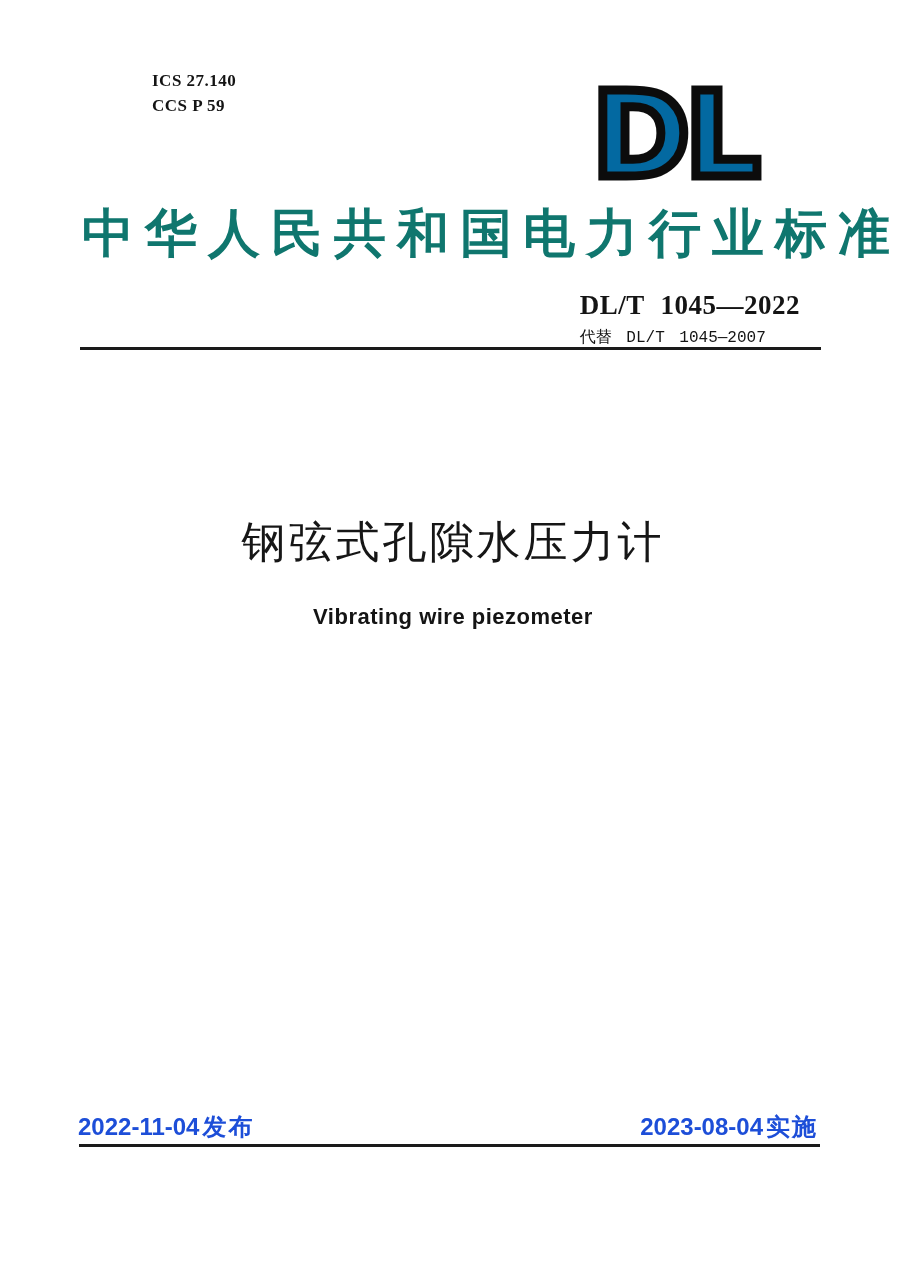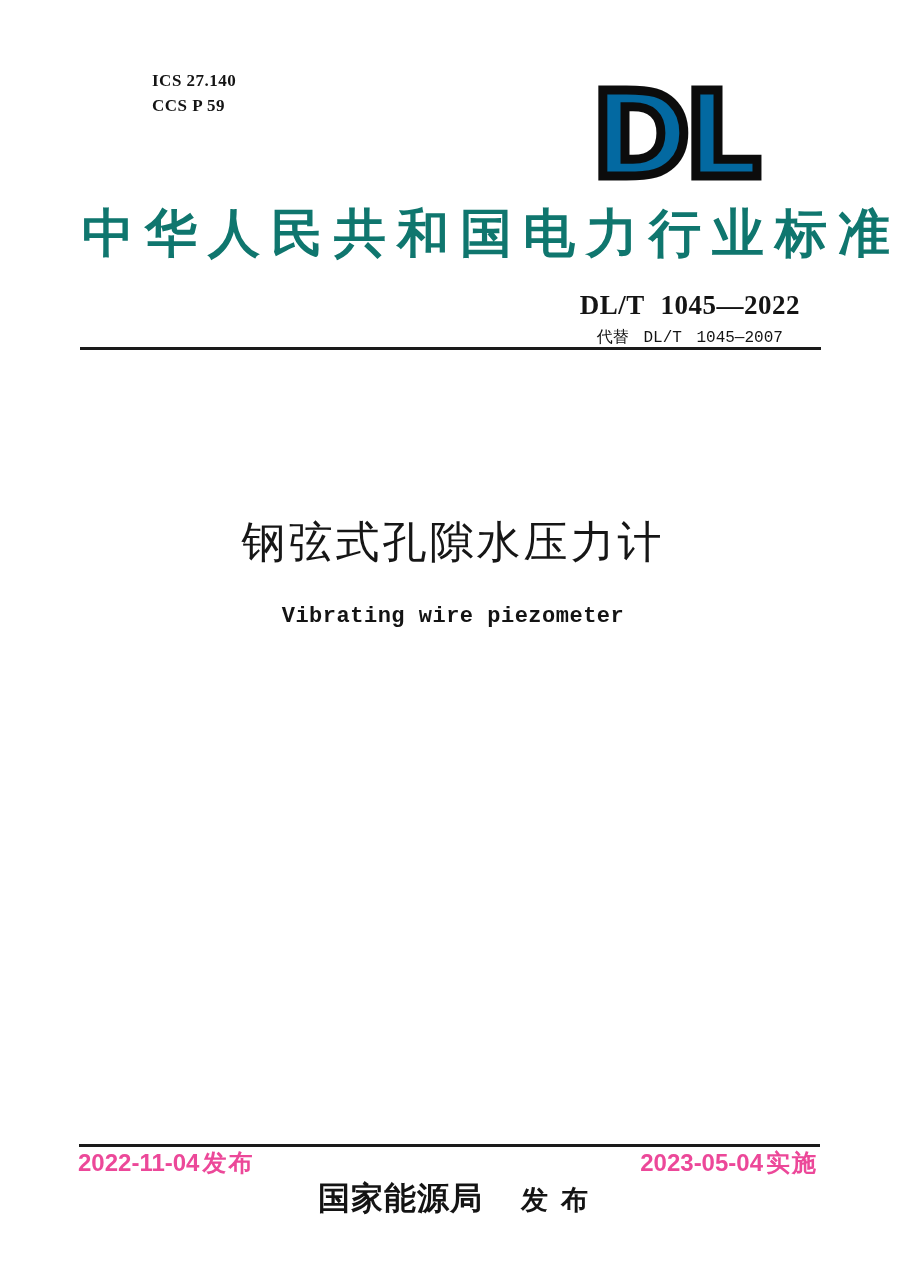--- a/index.html
+++ b/index.html
@@ -56,21 +56,21 @@
     line-height: 60px;
     letter-spacing: 11px;
     white-space: nowrap;
     color: #0f766e;
   }
   
   .std-num-block {
     position: absolute;
     right: 106px;
     top: 290px;
-    text-align: center;
+    text-align: left;
   }
   .std-num {
     font-family: "Liberation Serif", "DejaVu Serif", serif;
     font-weight: bold;
     font-size: 27px;
     line-height: 30px;
     letter-spacing: 0.5px;
     word-spacing: 9px;
     white-space: nowrap;
   }
@@ -105,37 +105,36 @@
     letter-spacing: 3px;
     color: #161616;
   }
   .doc-title-en {
     position: absolute;
     left: 0;
     top: 601px;
     width: 906px;
     margin: 0;
     text-align: center;
-    font-family: Liberation Mono, monospace;
+    font-family: Liberation Sans, sans-serif;
     font-weight: bold;
     font-size: 22px;
     line-height: 32px;
     letter-spacing: 0.5px;
   }
   
   .date {
     position: absolute;
     top: 1112px;
     font-family: "Liberation Sans", "DejaVu Sans", sans-serif;
     font-weight: bold;
     font-size: 24px;
     line-height: 30px;
     white-space: nowrap;
-    color: #ec4899;
-    margin-top: 36px;
+    color: #1d4ed8;
   }
   .date-left  { left: 78px; }
   .date-right { right: 88px; }
   .date .cjk { margin-left: 3px; letter-spacing: 2px; }
   
   .publisher-row {
     position: absolute;
     left: 0;
     top: 1180px;
     width: 906px;
@@ -184,23 +183,19 @@
   <div class="rule rule-top"></div>
 
   <h2 class="doc-title-cn">钢弦式孔隙水压力计</h2>
   <h3 class="doc-title-en">Vibrating wire piezometer</h3>
 
   <div class="date date-left">
     <span>2022-11-04</span><span class="cjk">发布</span>
   </div>
 
   <div class="date date-right">
-    <span>2023-05-04</span><span class="cjk">实施</span>
+    <span>2023-08-04</span><span class="cjk">实施</span>
   </div>
 
   <div class="rule rule-bottom"></div>
 
-  <div class="publisher-row">
-    <span class="issuer">国家能源局</span>
-    <span class="publish-label">发布</span>
-  </div>
 
 </div>
 
 </body></html>

